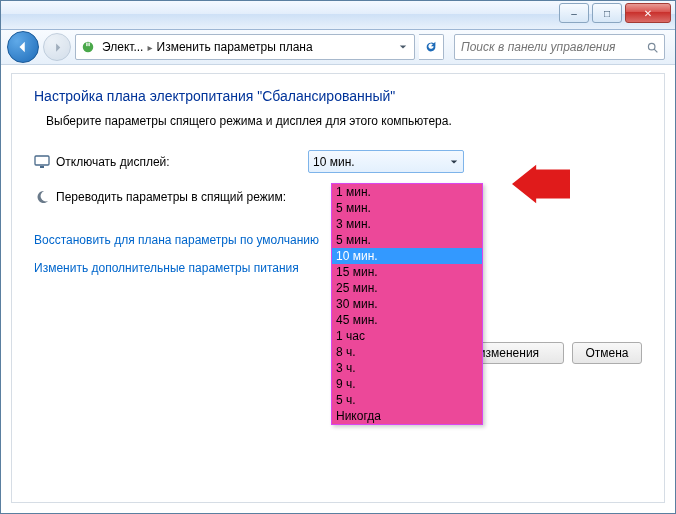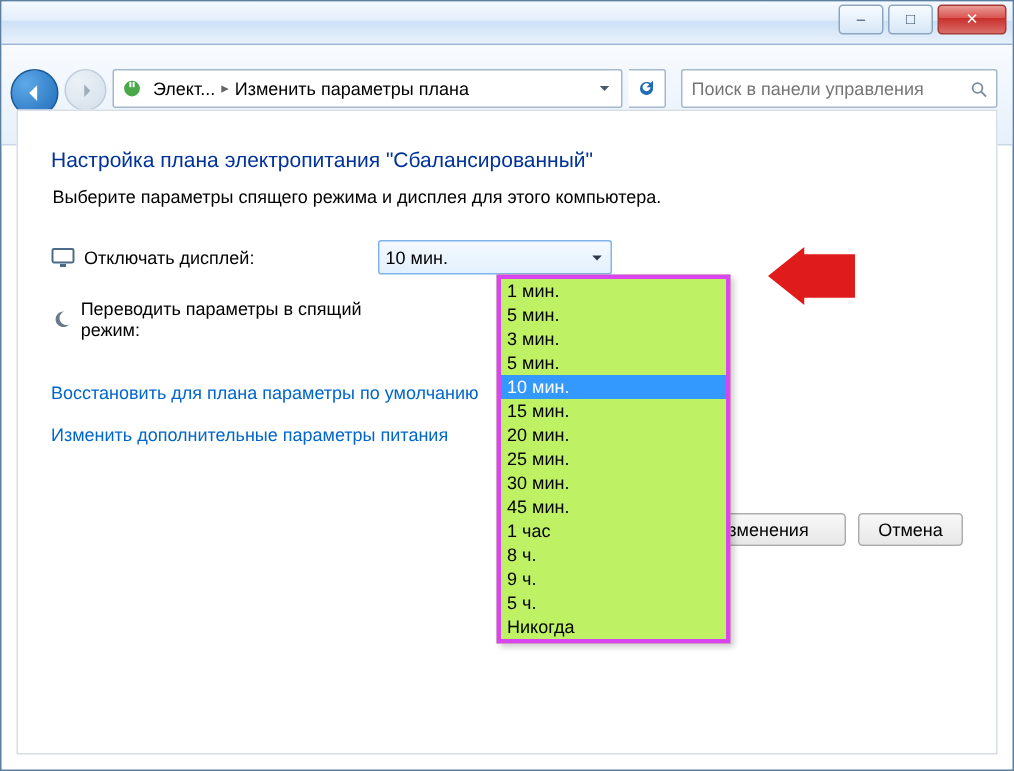--- a/index.html
+++ b/index.html
@@ -3,56 +3,56 @@
 <meta charset="utf-8">
 <style>
   html,body{margin:0;padding:0;font-family:"Segoe UI",Tahoma,sans-serif;font-size:12px;color:#000;background:#fff}
   .window{width:676px;height:514px;border:1px solid #5a7fa0;box-sizing:border-box;position:relative;background:#fff;overflow:hidden}
   
   .titlebar{height:28px;background:linear-gradient(to bottom,#f4f9ff 0%,#e3eefb 45%,#cde0f6 46%,#e8f1fb 100%);border-bottom:1px solid #9db6d4;position:relative}
   .caption-buttons{position:absolute;right:4px;top:2px;display:flex;gap:3px}
   .cap-btn{width:28px;height:18px;border:1px solid #8aa6c1;border-radius:3px;background:linear-gradient(to bottom,#f7fbff,#d7e7f7);display:flex;align-items:center;justify-content:center;font-size:10px;color:#304a63}
   .cap-btn.close{width:44px;background:linear-gradient(to bottom,#e89a94,#d9534f 45%,#c9302c 46%,#da6c68);border-color:#a33b35;color:#fff}
   
-  .navbar{height:34px;background:linear-gradient(to bottom,#f8fbff,#e7f0fa);border-bottom:1px solid #c8d6e5;display:flex;padding:16px 6px;gap:4px;position:relative}
+  .navbar{height:34px;background:linear-gradient(to bottom,#f8fbff,#e7f0fa);border-bottom:1px solid #c8d6e5;display:flex;align-items:center;padding:0 6px;gap:4px;position:relative}
   .nav-back{width:30px;height:30px;border-radius:50%;background:radial-gradient(circle at 30% 30%,#5fa9e8,#1e6bb8);border:1px solid #1a5a99;display:flex;align-items:center;justify-content:center}
   .nav-back svg{width:14px;height:14px;fill:#fff}
   .nav-forward{width:26px;height:26px;border-radius:50%;background:radial-gradient(circle at 30% 30%,#e8eef4,#c5d2e0);border:1px solid #9fb2c6;display:flex;align-items:center;justify-content:center;opacity:.6}
   .nav-forward svg{width:11px;height:11px;fill:#6b7e92}
   .addr{flex:0 0 330px;height:24px;border:1px solid #a7b8cc;background:#fff;display:flex;align-items:center;padding:0 4px;gap:4px;border-radius:2px}
   .addr .crumb{white-space:nowrap;overflow:hidden;text-overflow:ellipsis}
   .addr .sep{color:#666;font-size:10px}
   .addr .dd{width:14px;height:22px;display:flex;align-items:center;justify-content:center;margin-left:auto}
   .addr .dd svg{width:8px;height:8px;fill:#4a5a6a}
   .refresh{width:24px;height:24px;border:1px solid #a7b8cc;border-left:0;background:#fff;display:flex;align-items:center;justify-content:center;border-radius:0 2px 2px 0}
   .refresh svg{width:14px;height:14px;fill:#1e6bb8}
   .search{flex:1;height:24px;border:1px solid #a7b8cc;background:#fff;border-radius:2px;display:flex;align-items:center;padding:0 4px;margin-left:6px;margin-right:4px}
-  .search input{border:0;outline:0;width:100%;color:#888;font-family:inherit;font-size:12px;background:transparent}
+  .search input{border:0;outline:0;width:100%;font-style:italic;color:#888;font-family:inherit;font-size:12px;background:transparent}
   .search .sicon{width:16px;display:flex;align-items:center;justify-content:center}
   .search .sicon svg{width:13px;height:13px;fill:none;stroke:#7a8a9a;stroke-width:1.5}
   .addr .plug-icon{width:16px;height:16px;display:flex;align-items:center;justify-content:center;margin-right:2px}
   .addr .plug-icon svg{width:14px;height:14px}
   
-  .content{position:absolute;left:10px;right:10px;top:72px;bottom:10px;border:1px solid #d6dde5;background:#fff;padding:24px 22px;box-sizing:border-box}
+  .content{position:absolute;left:10px;right:10px;top:72px;bottom:10px;border:1px solid #d6dde5;background:#fff;padding:14px 22px;box-sizing:border-box}
   h1{font-size:14px;font-weight:400;color:#003399;margin:0 0 10px}
-  .subtitle{margin:0 1px 22px}
+  .subtitle{margin:0 12px 22px}
   .row{display:flex;align-items:center;margin-bottom:16px}
-  .row .lbl{display:flex;align-items:center;gap:6px;width:218px}
+  .row .lbl{display:flex;align-items:center;gap:6px;width:274px}
   .row .icon{width:16px;height:16px;display:flex;align-items:center;justify-content:center}
   .combo{width:150px;height:21px;border:1px solid #7eb4ea;background:linear-gradient(to bottom,#f4f9ff,#e3f0fd);border-radius:2px;display:flex;align-items:center;padding:0 0 0 4px;position:relative}
   .combo .val{flex:1}
   .combo .arrow{width:18px;height:100%;display:flex;align-items:center;justify-content:center;border-left:0}
   .combo .arrow svg{width:8px;height:8px;fill:#2a3a4a}
   .links{margin-top:28px}
   .links a{display:block;color:#0066cc;text-decoration:none;margin-bottom:14px;cursor:pointer}
   .buttons{position:absolute;right:22px;top:268px;display:flex;gap:8px}
   .btn{min-width:110px;height:22px;border:1px solid #acacac;background:linear-gradient(to bottom,#f8f8f8,#e7e7e7);border-radius:3px;padding:0 12px;font-family:inherit;font-size:12px;cursor:pointer}
   .btn.cancel{min-width:70px}
   
-  .droplist{position:absolute;left:319px;top:109px;width:150px;border:3px solid #d946ef;background:#bef264;box-shadow:2px 2px 4px rgba(0,0,0,.2);z-index:10}
+  .droplist{position:absolute;left:319px;top:109px;width:150px;border:1px solid #d946ef;background:#ec4899;box-shadow:2px 2px 4px rgba(0,0,0,.2);z-index:10}
   .droplist .opt{height:16px;line-height:16px;padding:0 4px;white-space:nowrap}
   .droplist .opt.sel{background:#3399ff;color:#fff}
   
   .red-arrow{position:absolute;left:500px;top:90px;z-index:5}
   .red-arrow svg{width:58px;height:40px}
 </style>
 </head>
 <body>
 
 <div class="window">
@@ -160,26 +160,26 @@
       <button class="btn cancel">Отмена</button>
     </div>
 
     <div class="droplist" id="droplist">
         <div class="opt">1 мин.</div>
         <div class="opt">5 мин.</div>
         <div class="opt">3 мин.</div>
         <div class="opt">5 мин.</div>
         <div class="opt sel">10 мин.</div>
         <div class="opt">15 мин.</div>
-        <div class="opt">20 мин.</div>
         <div class="opt">25 мин.</div>
         <div class="opt">30 мин.</div>
         <div class="opt">45 мин.</div>
         <div class="opt">1 час</div>
         <div class="opt">8 ч.</div>
+        <div class="opt">3 ч.</div>
         <div class="opt">9 ч.</div>
         <div class="opt">5 ч.</div>
         <div class="opt">Никогда</div>
       </div>
 
     <div class="red-arrow">
       <svg viewBox="0 0 60 40">
           <path d="M60 5 H25 V0 L0 20 L25 40 V35 H60 Z" fill="#e01b1b"></path>
         </svg>
     </div>

